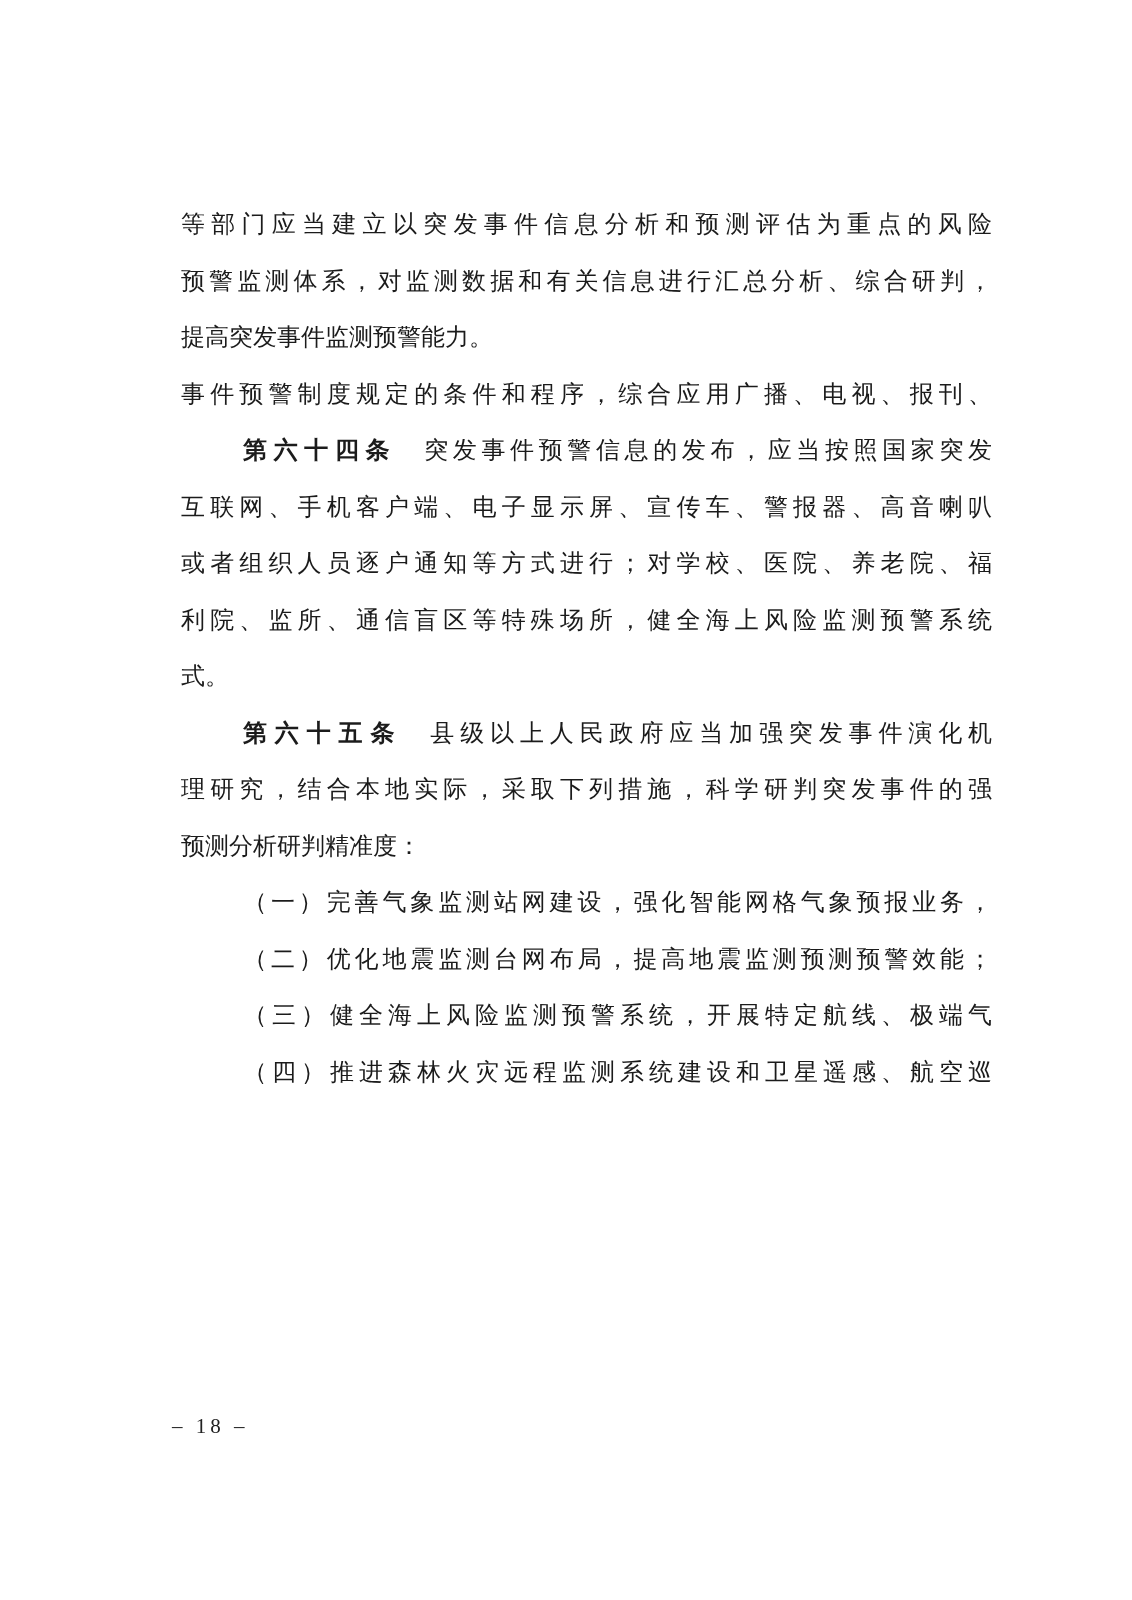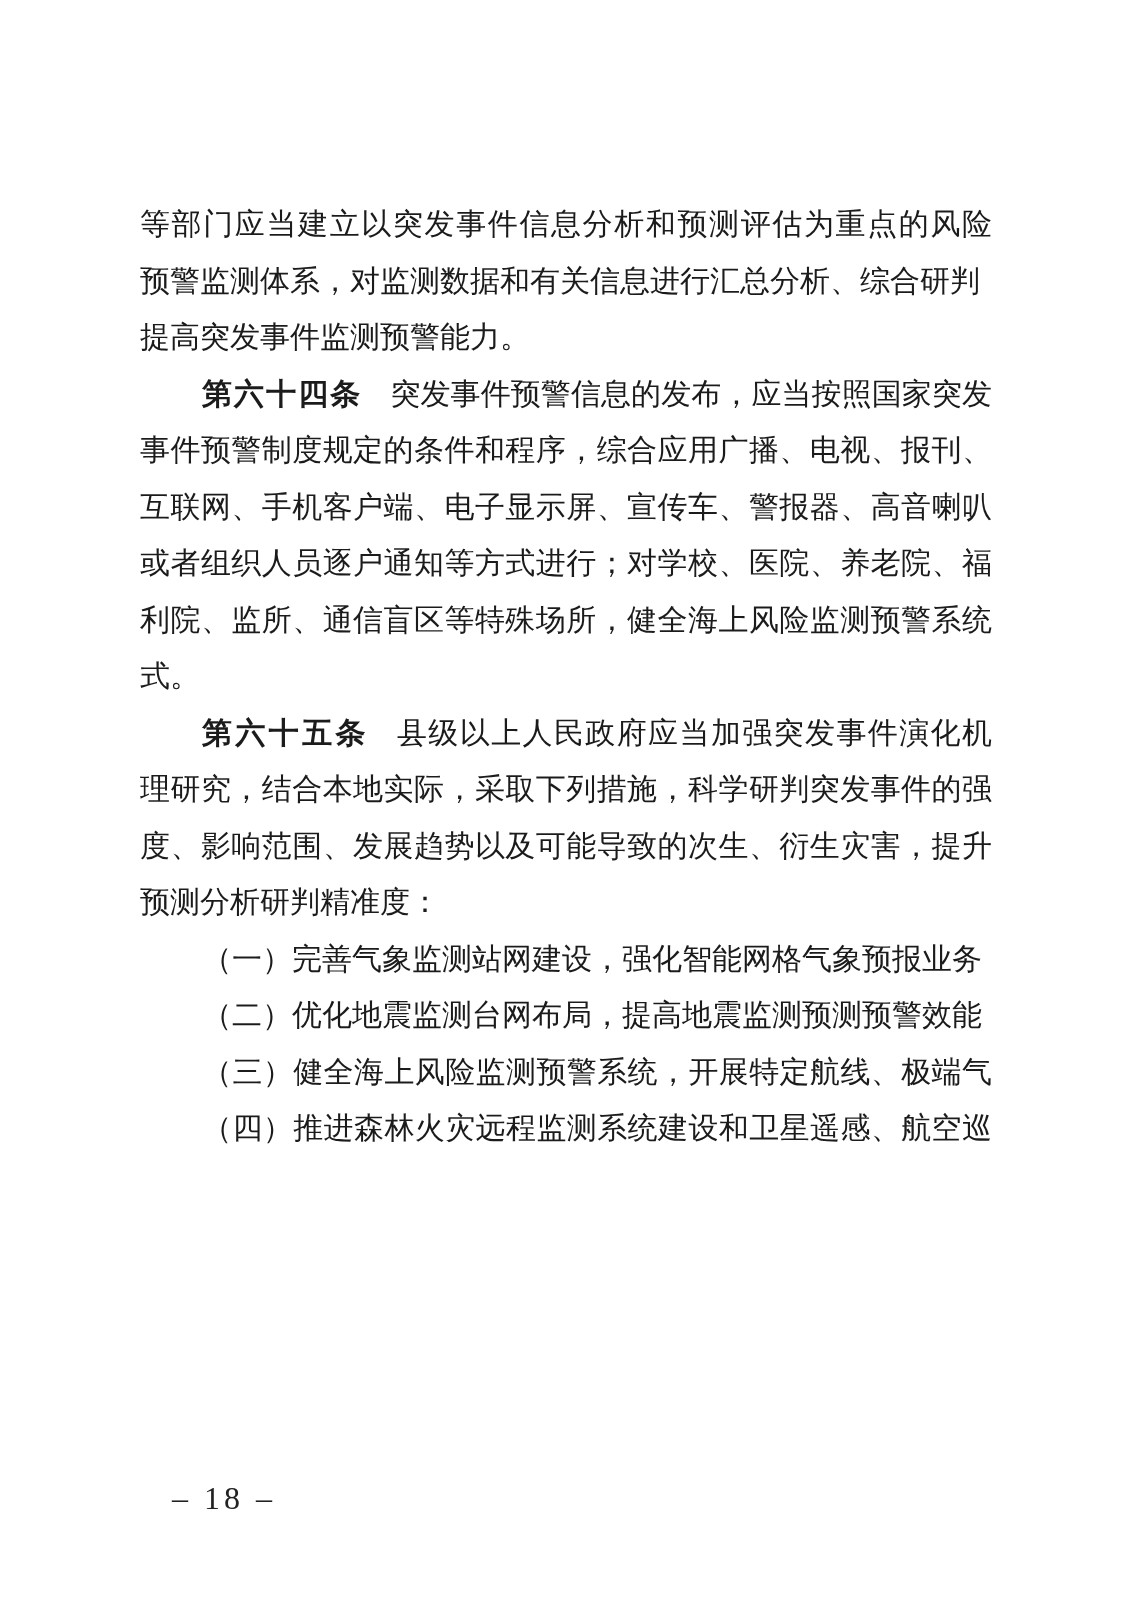--- a/index.html
+++ b/index.html
@@ -13,27 +13,28 @@
     font-family: "Liberation Serif", serif;
     overflow: hidden;
   }
   .text-block {
     position: absolute;
     left: 140px;
     top: 196px;
     width: 852px;
   }
   .line {
-    font-size: 30px;
+    font-size: 24px;
     height: 56.5px;
     line-height: 56.5px;
     text-align: justify;
     text-align-last: justify;
     white-space: nowrap;
     overflow: hidden;
+    margin-left: 41px;
   }
   .line.short {
     text-align: center;
     text-align-last: left;
   }
   .line.indent { padding-left: 62px; }
   .art-num {
     font-weight: 700;
     font-family: "Liberation Sans", sans-serif;
     margin-right: 28px;
@@ -44,48 +45,47 @@
     height: 56.5px;
     line-height: 56.5px;
     margin: 46px 0 72px 0;
     text-align: center;
     text-align-last: center;
     letter-spacing: 4px;
   }
   .page-number {
     position: absolute;
     left: 172px;
-    top: 1480px;
-    font-size: 32px;
+    top: 1414px;
+    font-size: 21px;
     letter-spacing: 4px;
     color: #222222;
   }
 </style>
 </head>
 <body>
 
 <div class="page">
 
   <div class="text-block">
 
     <div class="line">等部门应当建立以突发事件信息分析和预测评估为重点的风险</div>
     <div class="line">预警监测体系，对监测数据和有关信息进行汇总分析、综合研判，</div>
     <div class="line short">提高突发事件监测预警能力。</div>
 
+    <div class="line">事件预警制度规定的条件和程序，综合应用广播、电视、报刊、</div>
     <div class="line indent"><span class="art-num">第六十四条</span><span>突发事件预警信息的发布，应当按照国家突发</span></div>
-    <div class="line">事件预警制度规定的条件和程序，综合应用广播、电视、报刊、</div>
     <div class="line">互联网、手机客户端、电子显示屏、宣传车、警报器、高音喇叭</div>
     <div class="line">或者组织人员逐户通知等方式进行；对学校、医院、养老院、福</div>
     <div class="line">利院、监所、通信盲区等特殊场所，健全海上风险监测预警系统</div>
     <div class="line short">式。</div>
 
 
     <div class="line indent"><span class="art-num">第六十五条</span><span>县级以上人民政府应当加强突发事件演化机</span></div>
     <div class="line">理研究，结合本地实际，采取下列措施，科学研判突发事件的强</div>
-    <div class="line">度、影响范围、发展趋势以及可能导致的次生、衍生灾害，提升</div>
     <div class="line short">预测分析研判精准度：</div>
     <div class="line indent">（一）完善气象监测站网建设，强化智能网格气象预报业务，</div>
     <div class="line indent">（二）优化地震监测台网布局，提高地震监测预测预警效能；</div>
     <div class="line indent">（三）健全海上风险监测预警系统，开展特定航线、极端气</div>
     <div class="line indent">（四）推进森林火灾远程监测系统建设和卫星遥感、航空巡</div>
 
   </div>
 
   <div class="page-number">– 18 –</div>
 

